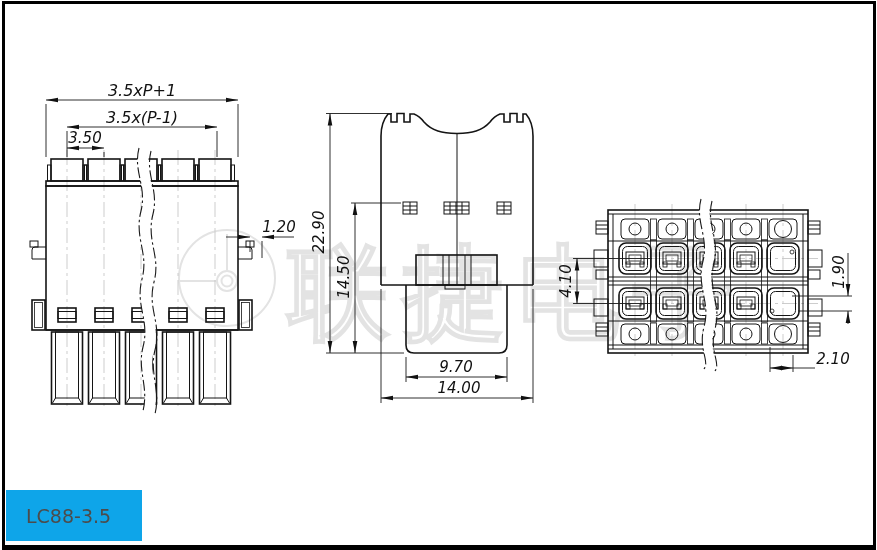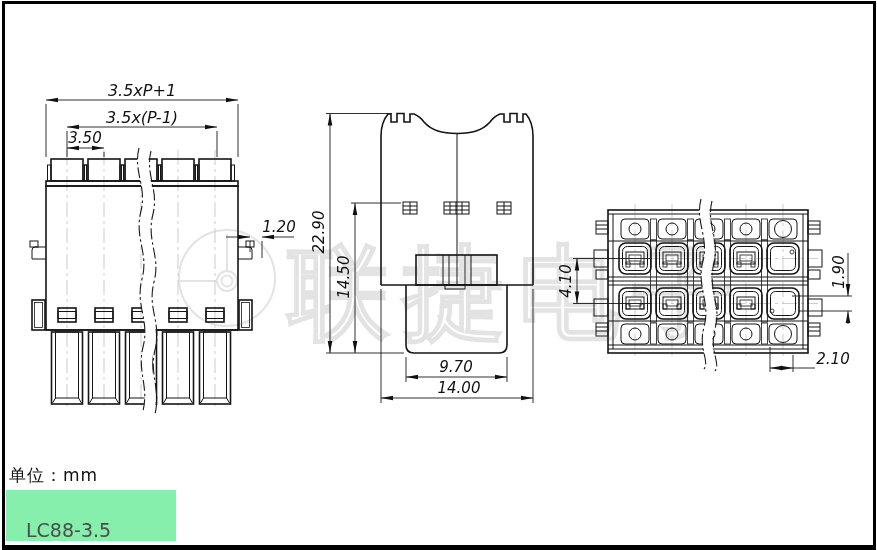--- a/index.html
+++ b/index.html
@@ -2,22 +2,22 @@
 <html><head>
 <meta charset="utf-8">
 <style>
   html,body{margin:0;padding:0;background:#fff;}
   .stage{position:relative;width:877px;height:550px;background:#fff;overflow:hidden;
          font-family:"DejaVu Sans",sans-serif;}
   .frame{position:absolute;left:2px;top:1px;width:868px;height:541px;
          border:3px solid #000;border-bottom-width:6px;pointer-events:none;}
   .svgwrap{position:absolute;left:0;top:0;}
   .unit-label{position:absolute;left:9px;top:464px;font-size:17px;color:#111;letter-spacing:1px;}
-  .part-box{position:absolute;left:6px;top:490px;width:170px;height:51px;background:#86efac;
-            display:flex;align-items:flex-end;}
+  .part-box{position:absolute;left:6px;top:490px;width:136px;height:51px;background:#0ea5e9;
+            display:flex;align-items:center;}
   .part-box span{margin-left:20px;font-size:19px;color:#4c4c4c;}
   
   .s16{stroke:#141414;stroke-width:1.6;fill:none}
   .s10{stroke:#141414;stroke-width:1;fill:none}
   .s08{stroke:#141414;stroke-width:.8;fill:none}
   .diml{stroke:#1a1a1a;stroke-width:.9;fill:none}
   .cl{stroke:#c7c7c7;stroke-width:.9;fill:none;stroke-dasharray:15 4 3 4}
   .brk{stroke:#1a1a1a;stroke-width:1.1;fill:none;stroke-dasharray:11 3 2.5 3}
   .wht{fill:#fff;stroke:none}
   .dim{font:italic 15px "DejaVu Sans",sans-serif;fill:#111}
@@ -315,19 +315,18 @@
       <line x1="793" y1="355" x2="793" y2="372"></line>
       <line x1="770" y1="368" x2="793" y2="368" marker-start="url(#arr)" marker-end="url(#arr)"></line>
       <line x1="793" y1="368" x2="815" y2="368"></line>
     </g>
     <text transform="rotate(-90 571 281)" x="571" y="281" text-anchor="middle" class="dim">4.10</text>
     <text transform="rotate(-90 844 272)" x="844" y="272" text-anchor="middle" class="dim">1.90</text>
     <text x="833" y="364" text-anchor="middle" class="dim">2.10</text>
   </g>
 </svg>
 
-  <div class="unit-label">单位：mm</div>
   <div class="part-box">
     <span>LC88-3.5</span>
   </div>
 
   <div class="frame"></div>
 </div>
 
 </body></html>

